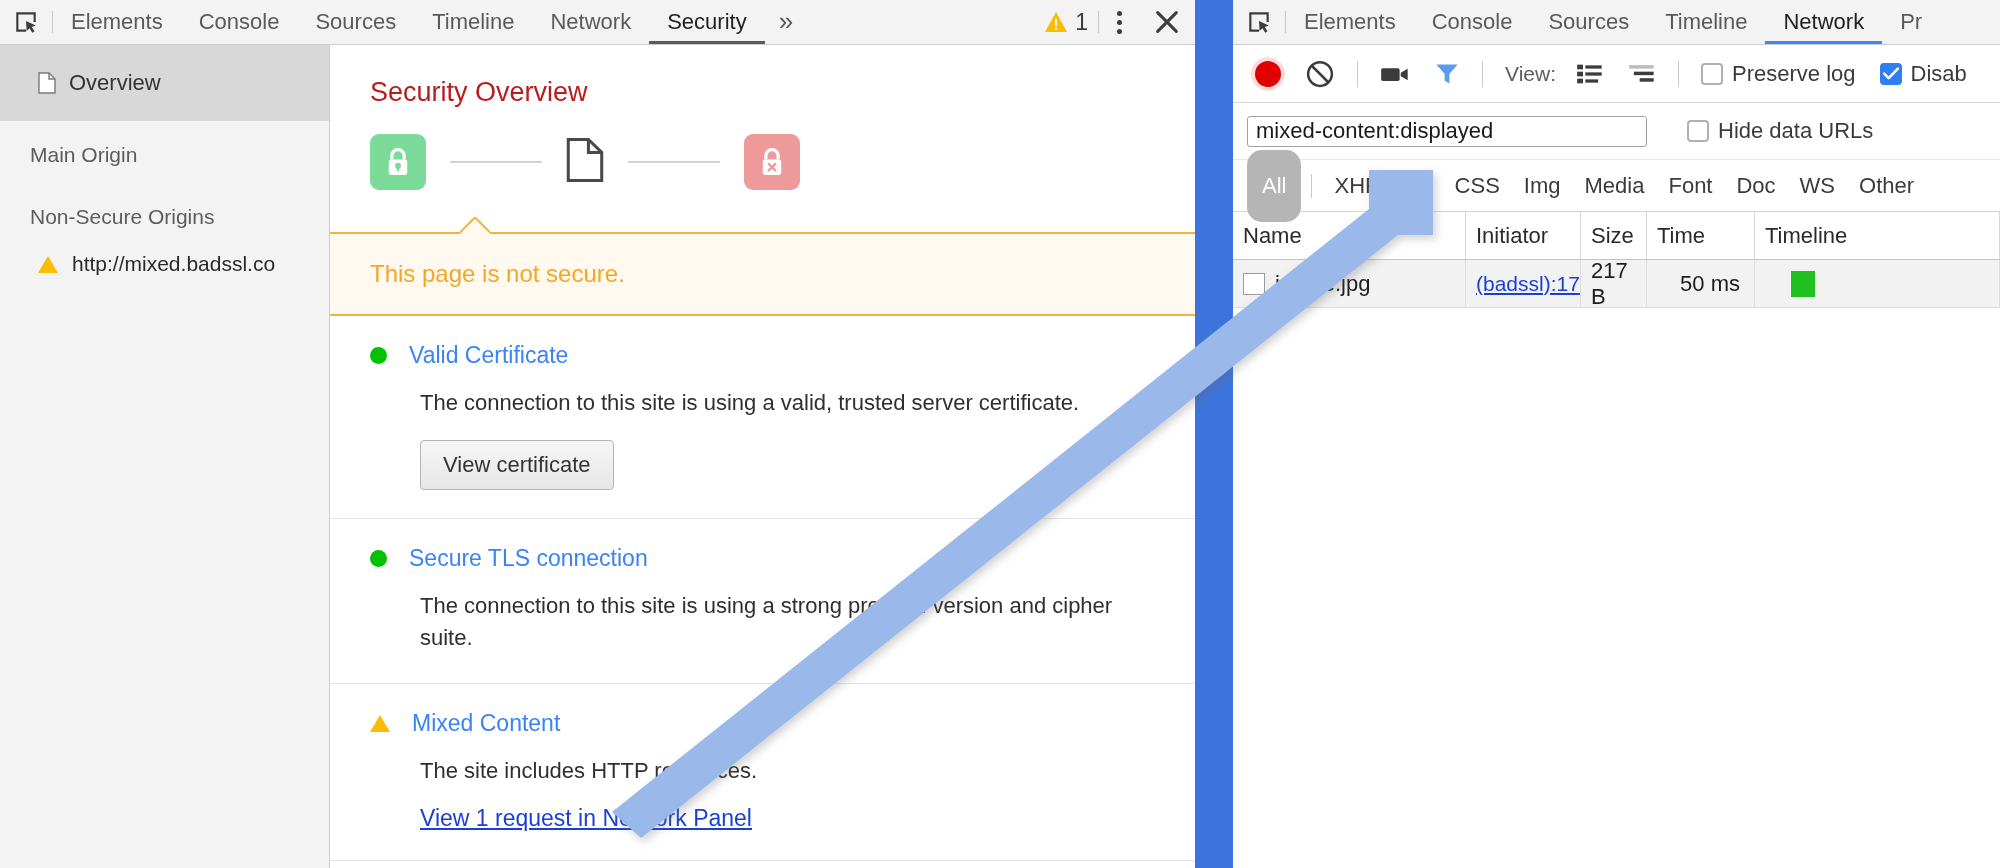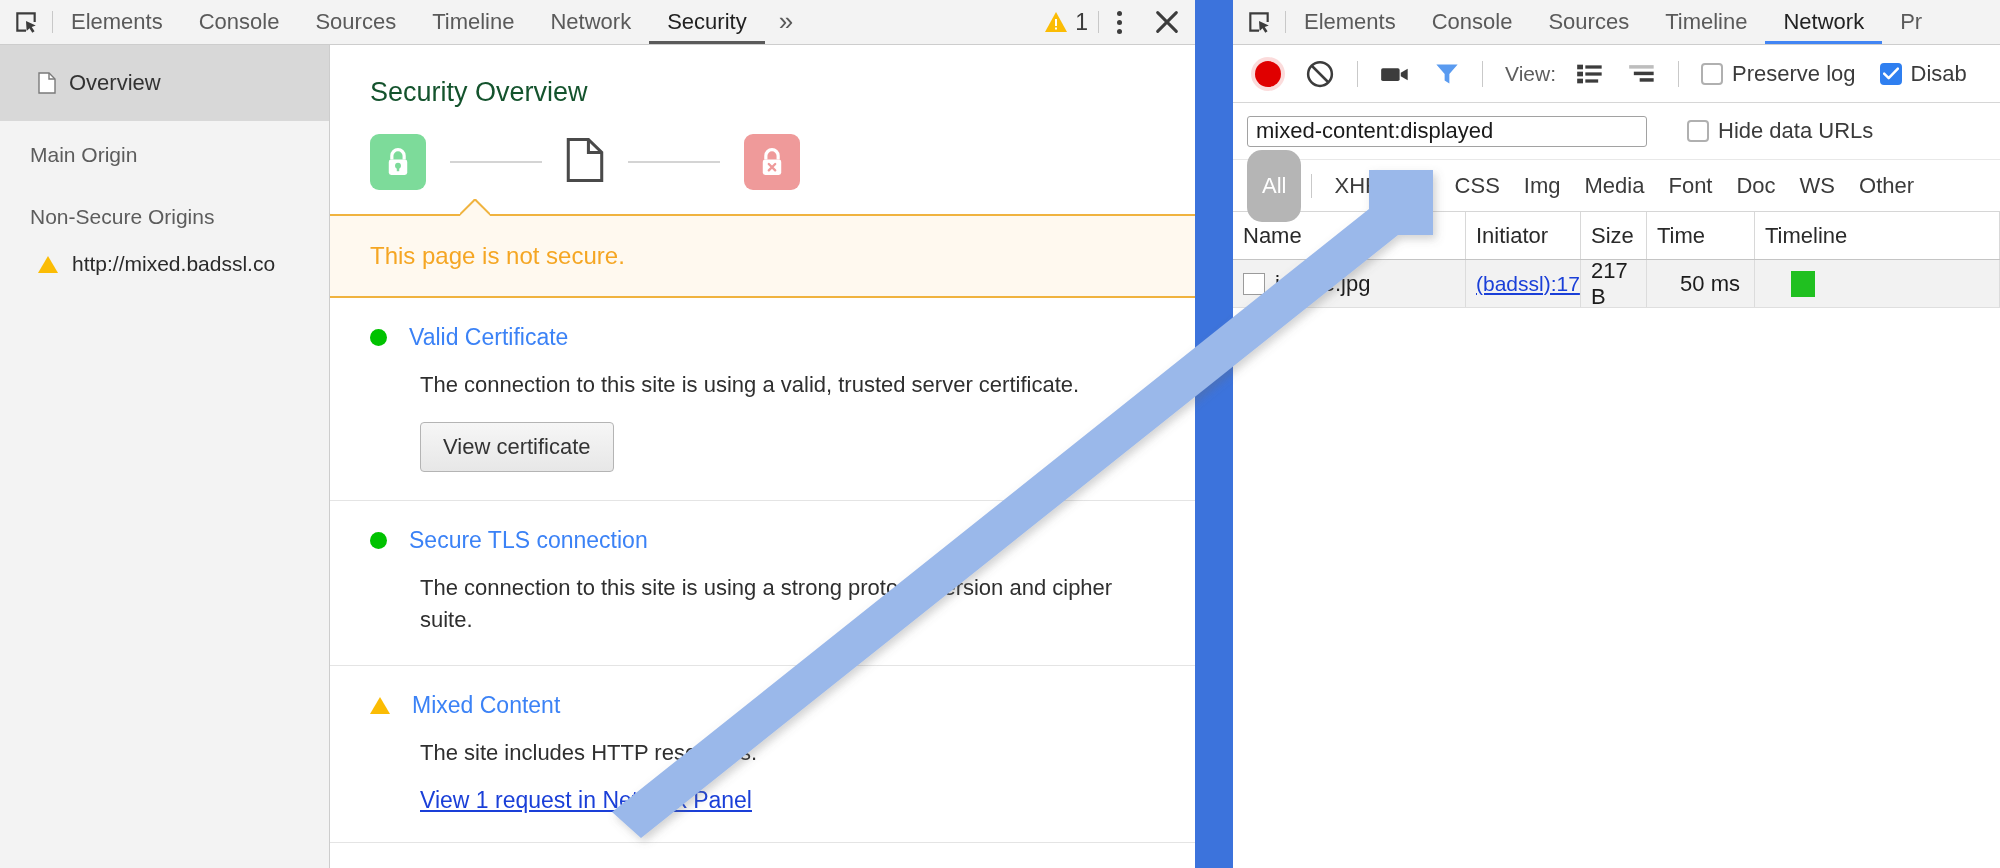--- a/index.html
+++ b/index.html
@@ -100,39 +100,39 @@
   .tri-warn {
     width: 0; height: 0; flex: 0 0 auto;
     border-left: 10px solid transparent;
     border-right: 10px solid transparent;
     border-bottom: 17px solid #fbbc04;
   }
 
   .sec-main { flex: 1 1 auto; background: #fff; overflow: hidden; position: relative; }
 
   .sec-title {
-    font-size: 27px; color: #14532d;
+    font-size: 27px; color: #b91c1c;
     padding: 32px 0 0 40px;
   }
   .lock-row {
     display: flex; align-items: center;
     padding: 26px 0 0 40px;
   }
   .badge {
     width: 56px; height: 56px; border-radius: 9px;
     display: flex; align-items: center; justify-content: center; flex: 0 0 auto;
   }
   .badge.green { background: #7ddb9a; }
   .badge.red { background: #ef9a9a; }
   .lock-line { width: 92px; height: 2px; background: #d4d4d4; margin: 0 24px; flex: 0 0 auto; }
   .page-glyph { flex: 0 0 auto; }
 
   .not-secure-banner {
     position: relative;
-    margin-top: 24px;
+    margin-top: 42px;
     background: #fff9ef;
     border-top: 2px solid #f0b33f;
     border-bottom: 2px solid #f0b33f;
     padding: 26px 0 26px 40px;
   }
   .banner-notch {
     position: absolute; top: -17px; left: 130px;
     width: 30px; height: 17px; overflow: hidden;
   }
   .banner-notch:before {

